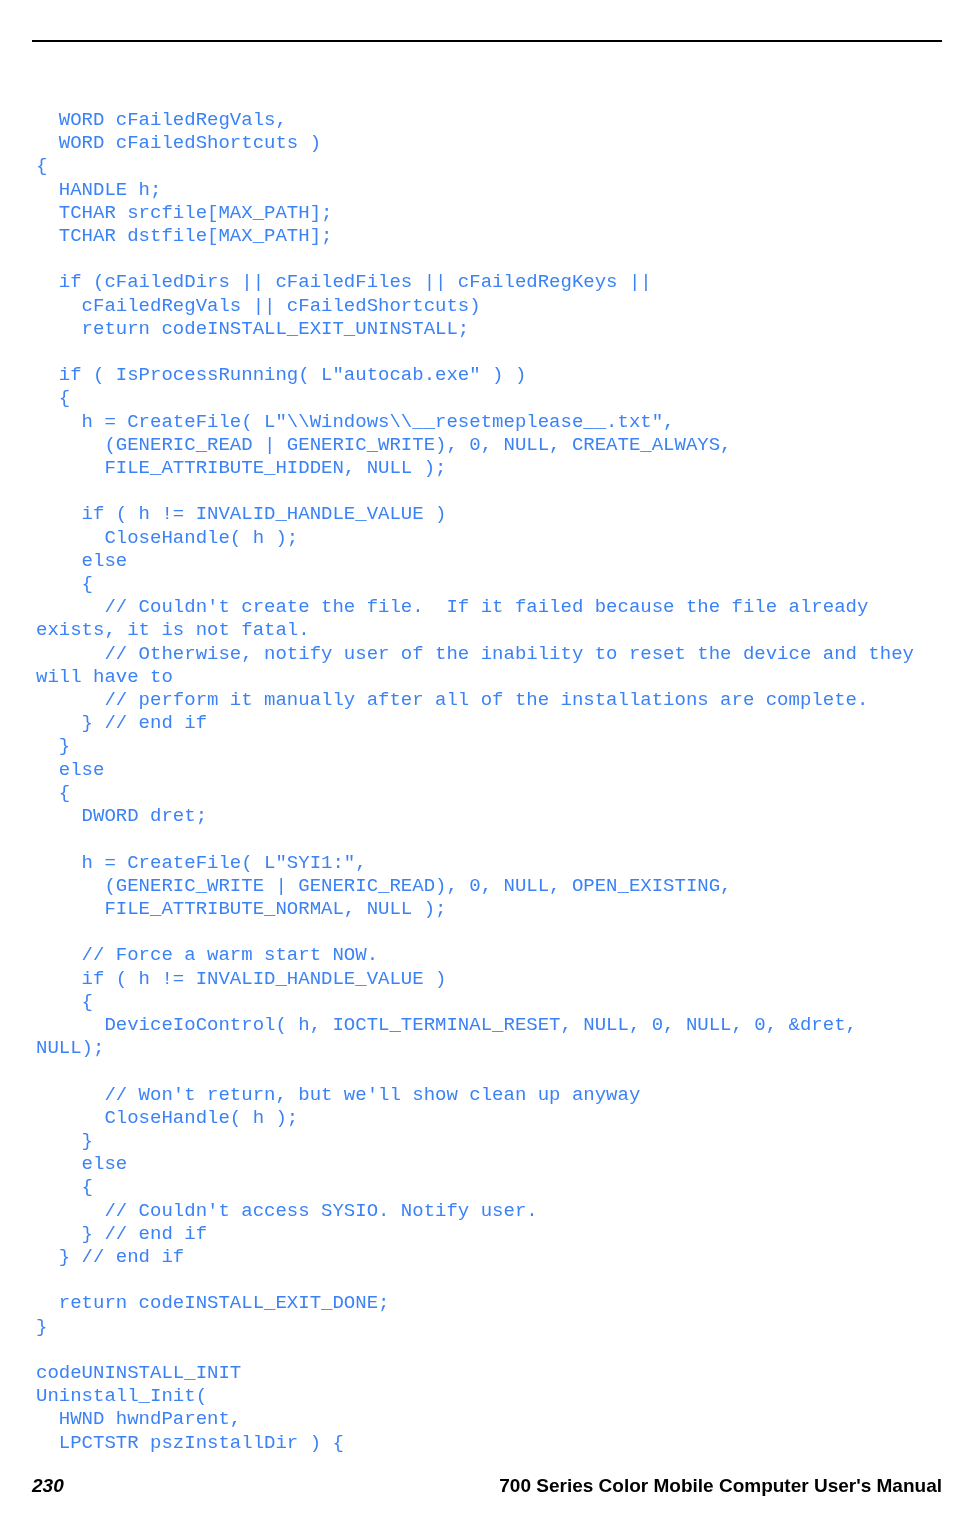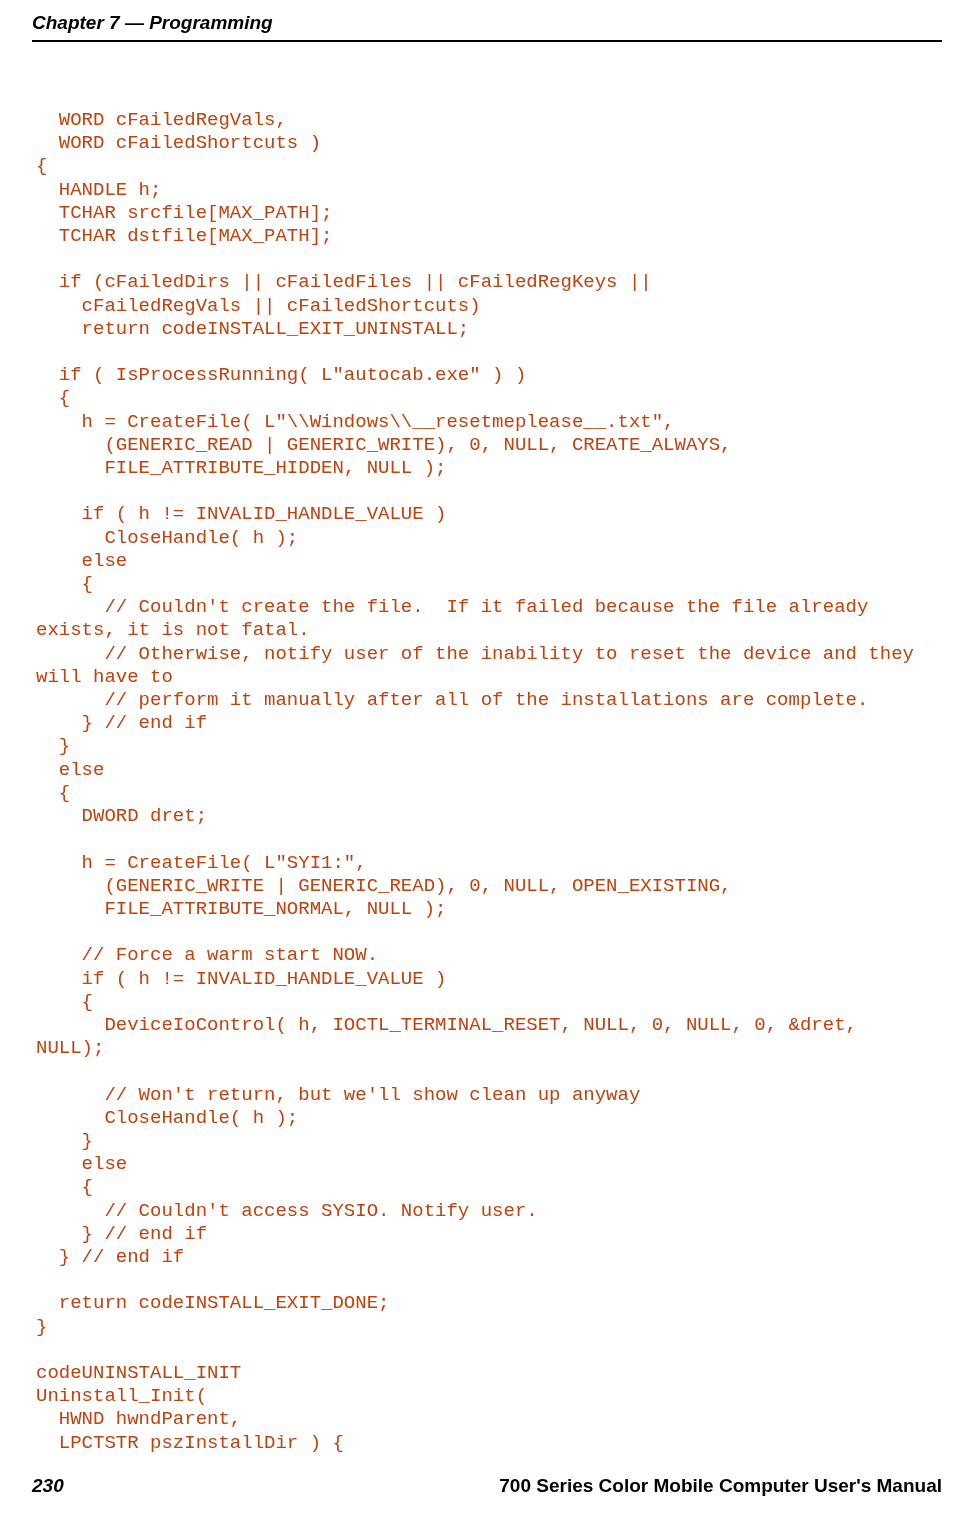--- a/index.html
+++ b/index.html
@@ -1,31 +1,28 @@
 <!DOCTYPE html>
 <html><head>
 <meta charset="utf-8">
 <style>
   @page { size: 974px 1519px; margin: 0; }
   html, body { margin: 0; padding: 0; width: 974px; height: 1519px; background: #fff; font-family: "Times New Roman", Times, serif; }
   .page { position: relative; width: 974px; height: 1519px; box-sizing: border-box; }
   .header { position: absolute; top: 12px; left: 0; right: 0; display: flex; justify-content: space-between; padding: 0 32px 6px 32px; font-style: italic; font-weight: bold; font-size: 19px; font-family: "Frutiger", "Helvetica Neue", Arial, sans-serif; color: #000; }
   .rule { position: absolute; top: 40px; left: 32px; right: 32px; border-top: 2px solid #000; }
-  .code { position: absolute; top: 90px; left: 36px; right: 20px; font-family: "Courier New", Courier, monospace; font-size: 19px; line-height: 23.2px; white-space: pre; color: #c2410c; }
+  .code { position: absolute; top: 90px; left: 36px; right: 20px; font-family: "Courier New", Courier, monospace; font-size: 19px; line-height: 23.2px; white-space: pre; color: #3b82f6; }
   .footer { position: absolute; bottom: 22px; left: 0; right: 0; display: flex; justify-content: space-between; align-items: baseline; padding: 0 32px; font-family: "Frutiger", "Helvetica Neue", Arial, sans-serif; text-align: center; }
   .footer .pnum { font-weight: bold; font-style: italic; font-size: 19px; }
   .footer .ftext { font-weight: bold; font-size: 19px; }
 </style>
 </head>
 <body>
 
 <div class="page">
-  <div class="header">
-    <span>Chapter 7  —  Programming</span>
-  </div>
   <div class="rule"></div>
 
   <pre class="code" id="code-block">  WORD cFailedRegVals,
   WORD cFailedShortcuts )
 {
   HANDLE h;
   TCHAR srcfile[MAX_PATH];
   TCHAR dstfile[MAX_PATH];
 
   if (cFailedDirs || cFailedFiles || cFailedRegKeys ||

